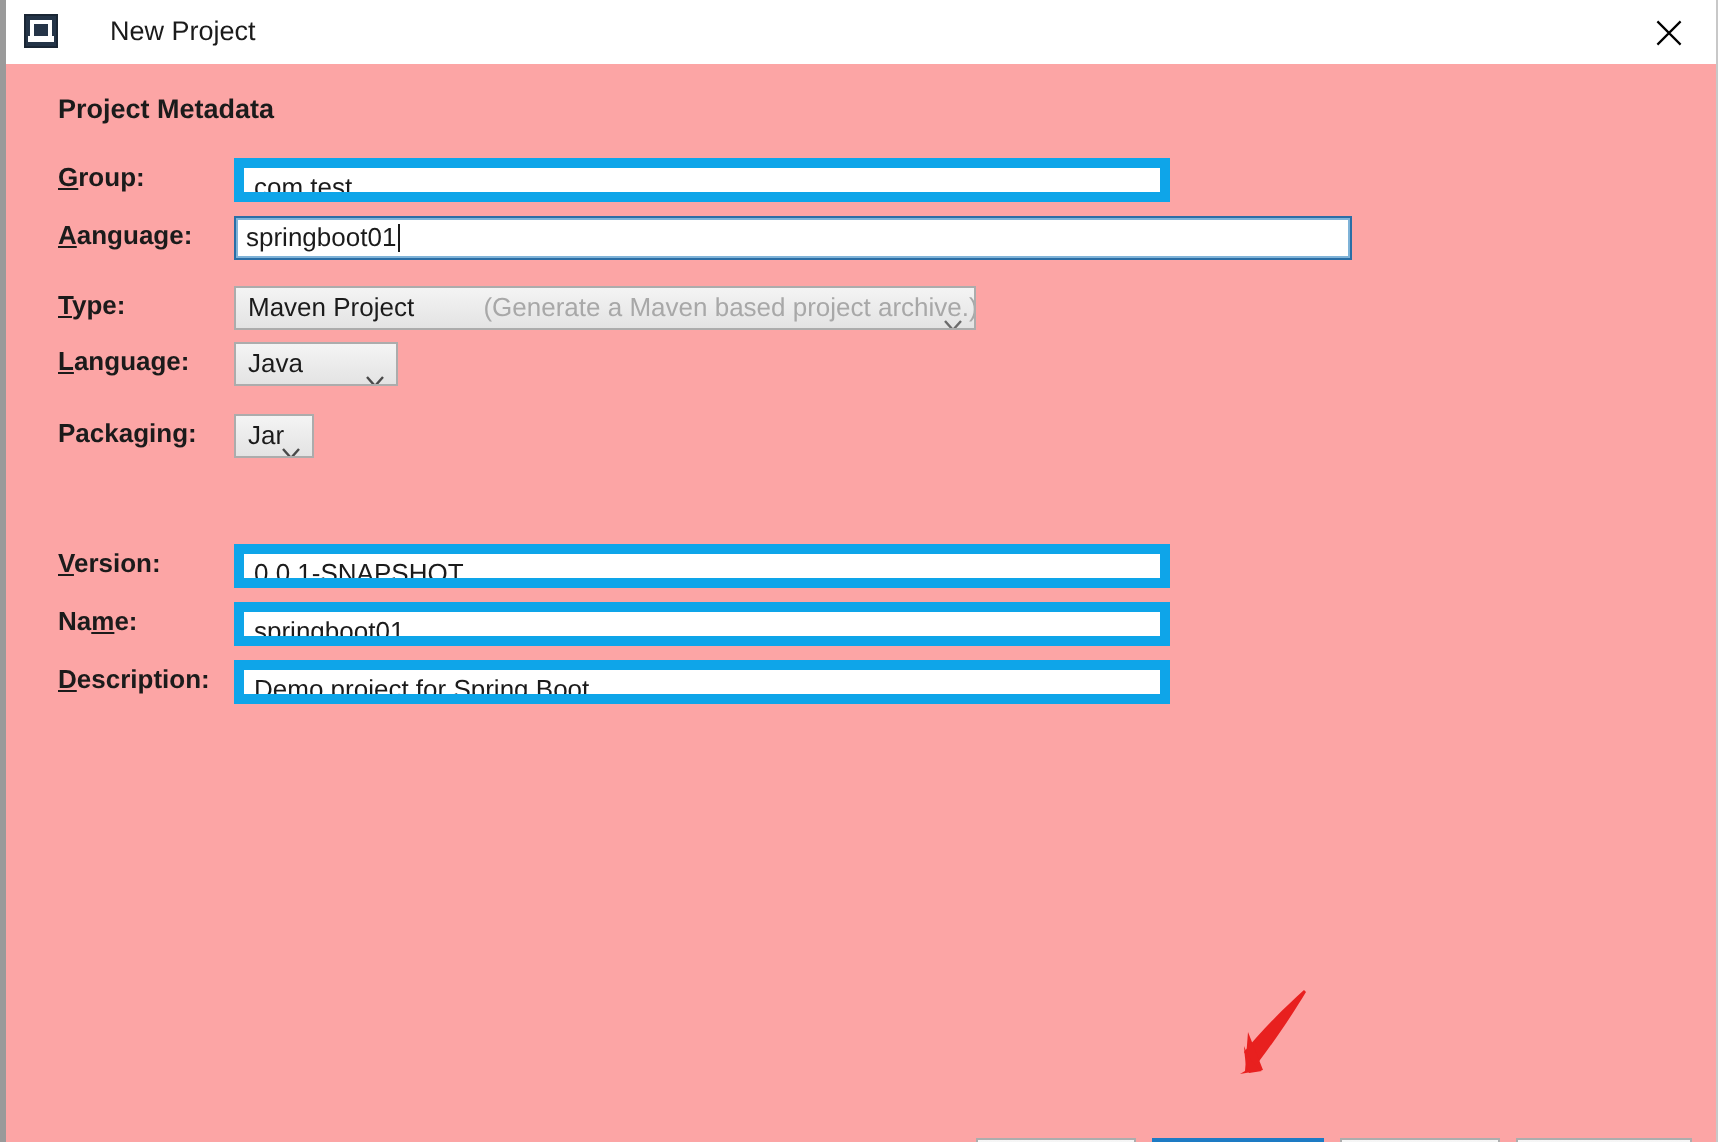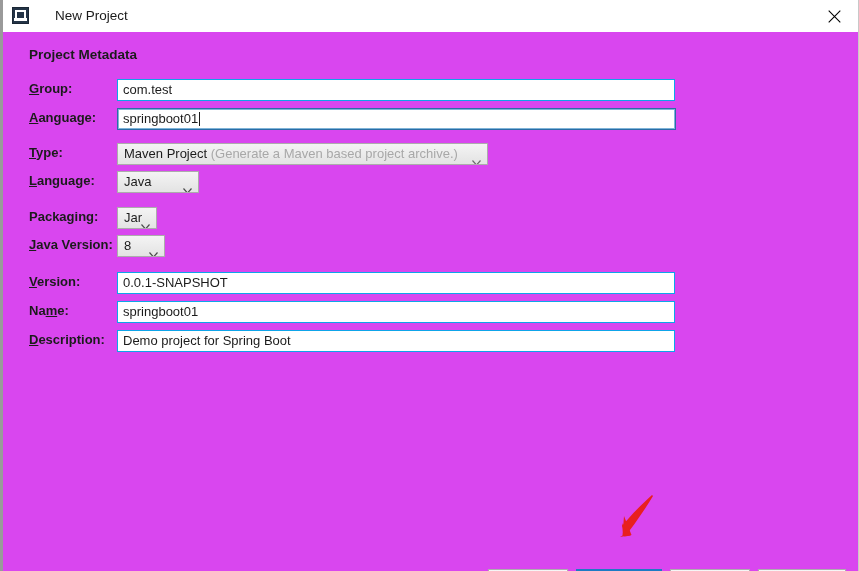--- a/index.html
+++ b/index.html
@@ -67,21 +67,21 @@
     right: 0; top: 0;
     width: 46px; height: 31px;
     cursor: default;
   }
   #close-button svg { position: absolute; left: 16px; top: 10px; }
 
   
   #content {
     position: absolute;
     left: 0; top: 32px; right: 0; bottom: 0;
-    background: #d946ef;
+    background: #fca5a5;
   }
   #heading {
     position: absolute;
     left: 26px; top: 15px;
     font-size: 13.5px;
     font-weight: bold;
     color: #1b1b1b;
     white-space: nowrap;
   }
 
@@ -93,24 +93,24 @@
     color: #1b1b1b;
     white-space: nowrap;
     font-weight: bold;
   }
   .flabel u { text-decoration: underline; }
 
   
   .tfield {
     position: absolute;
     left: 114px;
-    width: 558px;
+    width: 468px;
     height: 22px;
     background: #ffffff;
-    border: 1px solid #0ea5e9;
+    border: 5px solid #0ea5e9;
     box-sizing: border-box;
     font-family: "Liberation Sans", sans-serif;
     font-size: 13px;
     color: #1b1b1b;
     padding: 0 0 0 5px;
     line-height: 20px;
     white-space: nowrap;
     overflow: hidden;
   }
   .tfield.focused {
@@ -137,21 +137,21 @@
     border: 1px solid #acacac;
     box-sizing: border-box;
     font-size: 13px;
     color: #1b1b1b;
     line-height: 20px;
     padding-left: 6px;
     white-space: nowrap;
     overflow: hidden;
   }
   .combo.disabled { color: #1b1b1b; }
-  .combo .hint { color: #a8a8a8; }
+  .combo .hint { color: #a8a8a8; margin-left: 31px; }
   .combo .chev {
     position: absolute;
     right: 6px; top: 8px;
   }
 
   
   .dlgbtn {
     position: absolute;
     top: 537px;
     height: 24px;
@@ -236,31 +236,20 @@
       <div class="combo" style="width:40px">
         <span>Jar</span>
         <span class="chev">
           <svg width="9" height="6" viewBox="0 0 9 6">
               <path d="M0.5 0.5 L4.5 5 L8.5 0.5" stroke="#4a4a4a" stroke-width="1.2" fill="none"></path>
             </svg>
         </span>
       </div>
     </div>
 
-    <div class="row" style="top:203px">
-      <div class="flabel"><span></span><u>J</u><span>ava Version:</span></div>
-      <div class="combo" style="width:48px">
-        <span>8</span>
-        <span class="chev">
-          <svg width="9" height="6" viewBox="0 0 9 6">
-              <path d="M0.5 0.5 L4.5 5 L8.5 0.5" stroke="#4a4a4a" stroke-width="1.2" fill="none"></path>
-            </svg>
-        </span>
-      </div>
-    </div>
 
     <div class="row" style="top:240px">
       <div class="flabel"><span></span><u>V</u><span>ersion:</span></div>
       <div class="tfield"><span>0.0.1-SNAPSHOT</span></div>
     </div>
 
     <div class="row" style="top:269px">
       <div class="flabel"><span>Na</span><u>m</u><span>e:</span></div>
       <div class="tfield"><span>springboot01</span></div>
     </div>

